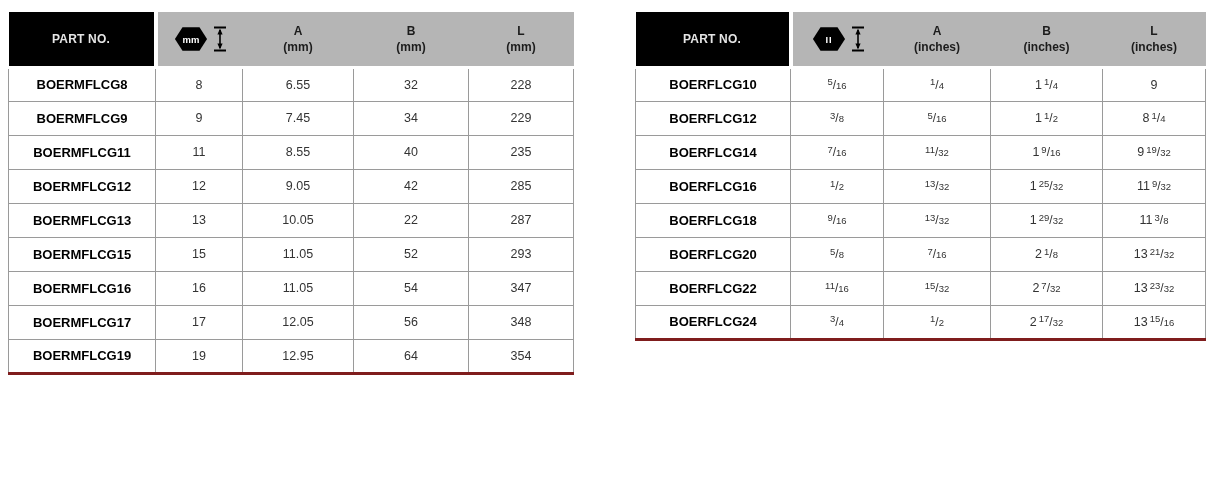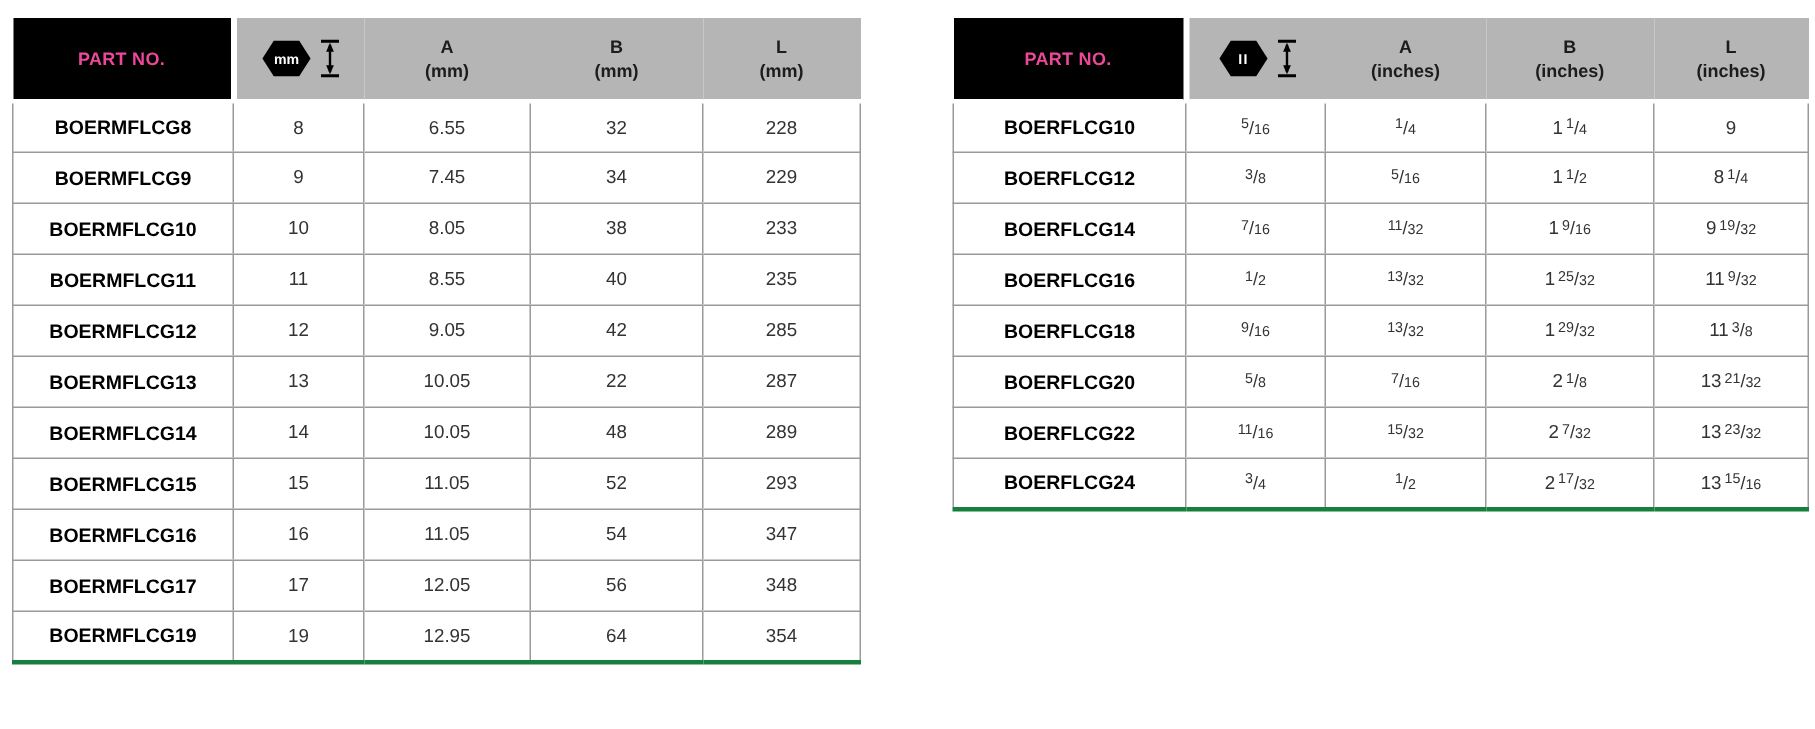--- a/index.html
+++ b/index.html
@@ -26,21 +26,21 @@
     font-size: 12px;
     font-weight: bold;
     color: #1c1c1c;
     text-align: center;
     vertical-align: middle;
     line-height: 1.35;
     border-bottom: 3px solid #ffffff;
   }
   thead th.part-head {
     background: #000000;
-    color: #ec4899;
+    color: #e5e5e5;
     border-right: 4px solid #ffffff;
     letter-spacing: 0.2px;
     margin-top: 44px;
   }
   .icon-wrap { display: flex; align-items: flex-start; justify-content: center; gap: 5px; }
 
   
   tbody td {
     height: 34px;
     text-align: center;
@@ -51,21 +51,21 @@
     border-bottom: 1px solid #9a9a9a;
     background: #ffffff;
   }
   tbody td:first-child { border-left: 1px solid #9a9a9a; }
   tbody td:last-child { border-right: 1px solid #9a9a9a; }
   tbody td.part {
     font-weight: bold;
     font-size: 13px;
     color: #000000;
   }
-  tbody tr:last-child td { border-bottom: 3px solid #15803d; }
+  tbody tr:last-child td { border-bottom: 3px solid #7f1d1d; }
 
   
   .fr-num { font-size: 9.5px; position: relative; top: -3.5px; }
   .fr-den { font-size: 9.5px; }
   .fr-sl  { font-size: 12px; }
   .fr-whole { margin-right: 2px; }
 </style>
 </head>
 <body>
 
@@ -118,53 +118,39 @@
         <td>228</td>
       </tr>
       <tr>
         <td class="part">BOERMFLCG9</td>
         <td>9</td>
         <td>7.45</td>
         <td>34</td>
         <td>229</td>
       </tr>
       <tr>
-        <td class="part">BOERMFLCG10</td>
-        <td>10</td>
-        <td>8.05</td>
-        <td>38</td>
-        <td>233</td>
-      </tr>
-      <tr>
         <td class="part">BOERMFLCG11</td>
         <td>11</td>
         <td>8.55</td>
         <td>40</td>
         <td>235</td>
       </tr>
       <tr>
         <td class="part">BOERMFLCG12</td>
         <td>12</td>
         <td>9.05</td>
         <td>42</td>
         <td>285</td>
       </tr>
       <tr>
         <td class="part">BOERMFLCG13</td>
         <td>13</td>
         <td>10.05</td>
         <td>22</td>
         <td>287</td>
-      </tr>
-      <tr>
-        <td class="part">BOERMFLCG14</td>
-        <td>14</td>
-        <td>10.05</td>
-        <td>48</td>
-        <td>289</td>
       </tr>
       <tr>
         <td class="part">BOERMFLCG15</td>
         <td>15</td>
         <td>11.05</td>
         <td>52</td>
         <td>293</td>
       </tr>
       <tr>
         <td class="part">BOERMFLCG16</td>

